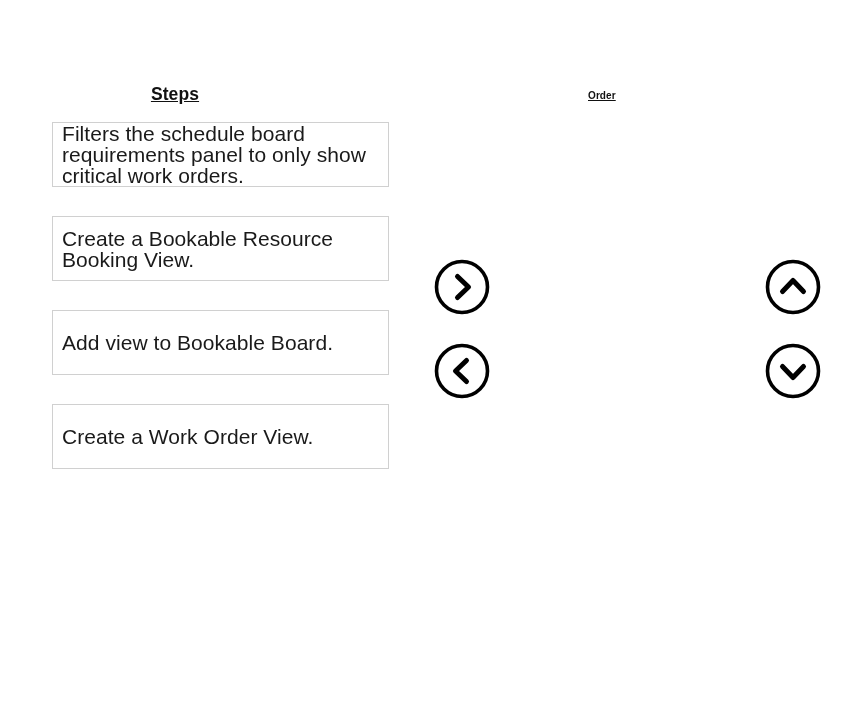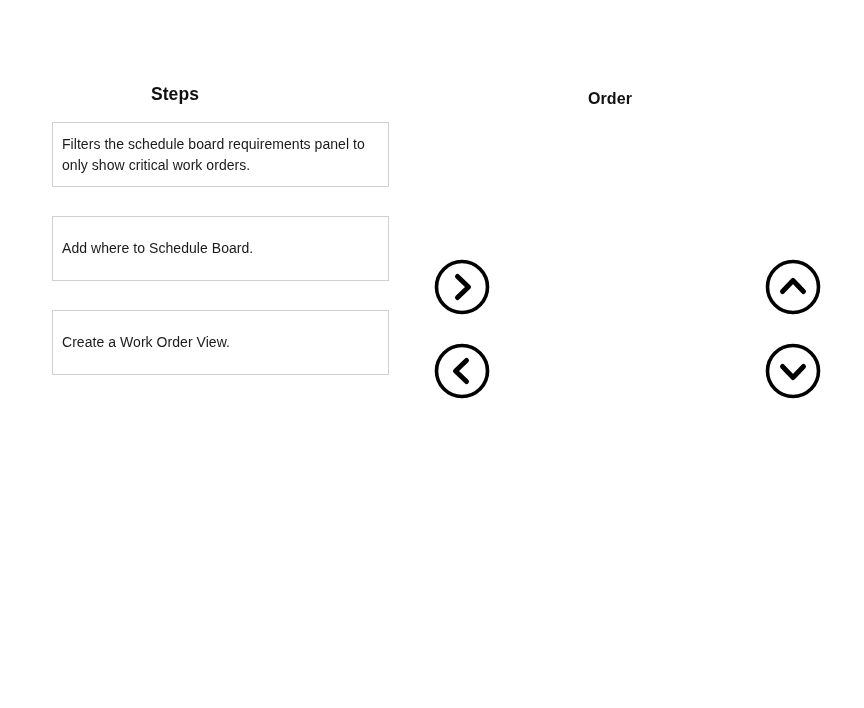--- a/index.html
+++ b/index.html
@@ -22,32 +22,33 @@
     inset: 0;
   }
 
   
   .col-heading {
     position: absolute;
     font-weight: bold;
     color: #111111;
     white-space: nowrap;
     letter-spacing: 0.1px;
+    text-decoration: underline;
   }
   #steps-heading {
     left: 52px;
     top: 84px;
     width: 246px;
     text-align: center;
     font-size: 17.5px;
   }
   #order-heading {
     left: 588px;
     top: 90px;
-    font-size: 16px;
+    font-size: 10px;
   }
 
   
   .steps-list {
     position: absolute;
     left: 52px;
     top: 122px;
     width: 337px;
   }
   .step-card {
@@ -57,21 +58,21 @@
     border: 1px solid #d0d0d0;
     background: #ffffff;
     margin-bottom: 29px;
     padding: 0 9px;
     display: flex;
     align-items: center;
   }
   .step-card:last-child { margin-bottom: 0; }
 
   .step-text {
-    font-size: 14px;
+    font-size: 21px;
     line-height: 21px;
     color: #1a1a1a;
     letter-spacing: 0.05px;
   }
 
   
   .circle-btn {
     position: absolute;
     width: 58px;
     height: 58px;
@@ -96,23 +97,26 @@
   <div class="col-heading" id="order-heading">Order</div>
 
   <div class="steps-list">
 
     <div class="step-card">
       <div class="step-text">Filters the schedule board requirements panel to only show critical work orders.</div>
     </div>
 
 
 
+    <div class="step-card">
+      <div class="step-text">Create a Bookable Resource Booking View.</div>
+    </div>
 
     <div class="step-card">
-      <div class="step-text">Add where to Schedule Board.</div>
+      <div class="step-text">Add view to Bookable Board.</div>
     </div>
 
     <div class="step-card">
       <div class="step-text">Create a Work Order View.</div>
     </div>
 
   </div>
 
   <div class="circle-btn" id="btn-move-right">
     <svg viewBox="0 0 58 58" xmlns="http://www.w3.org/2000/svg">

